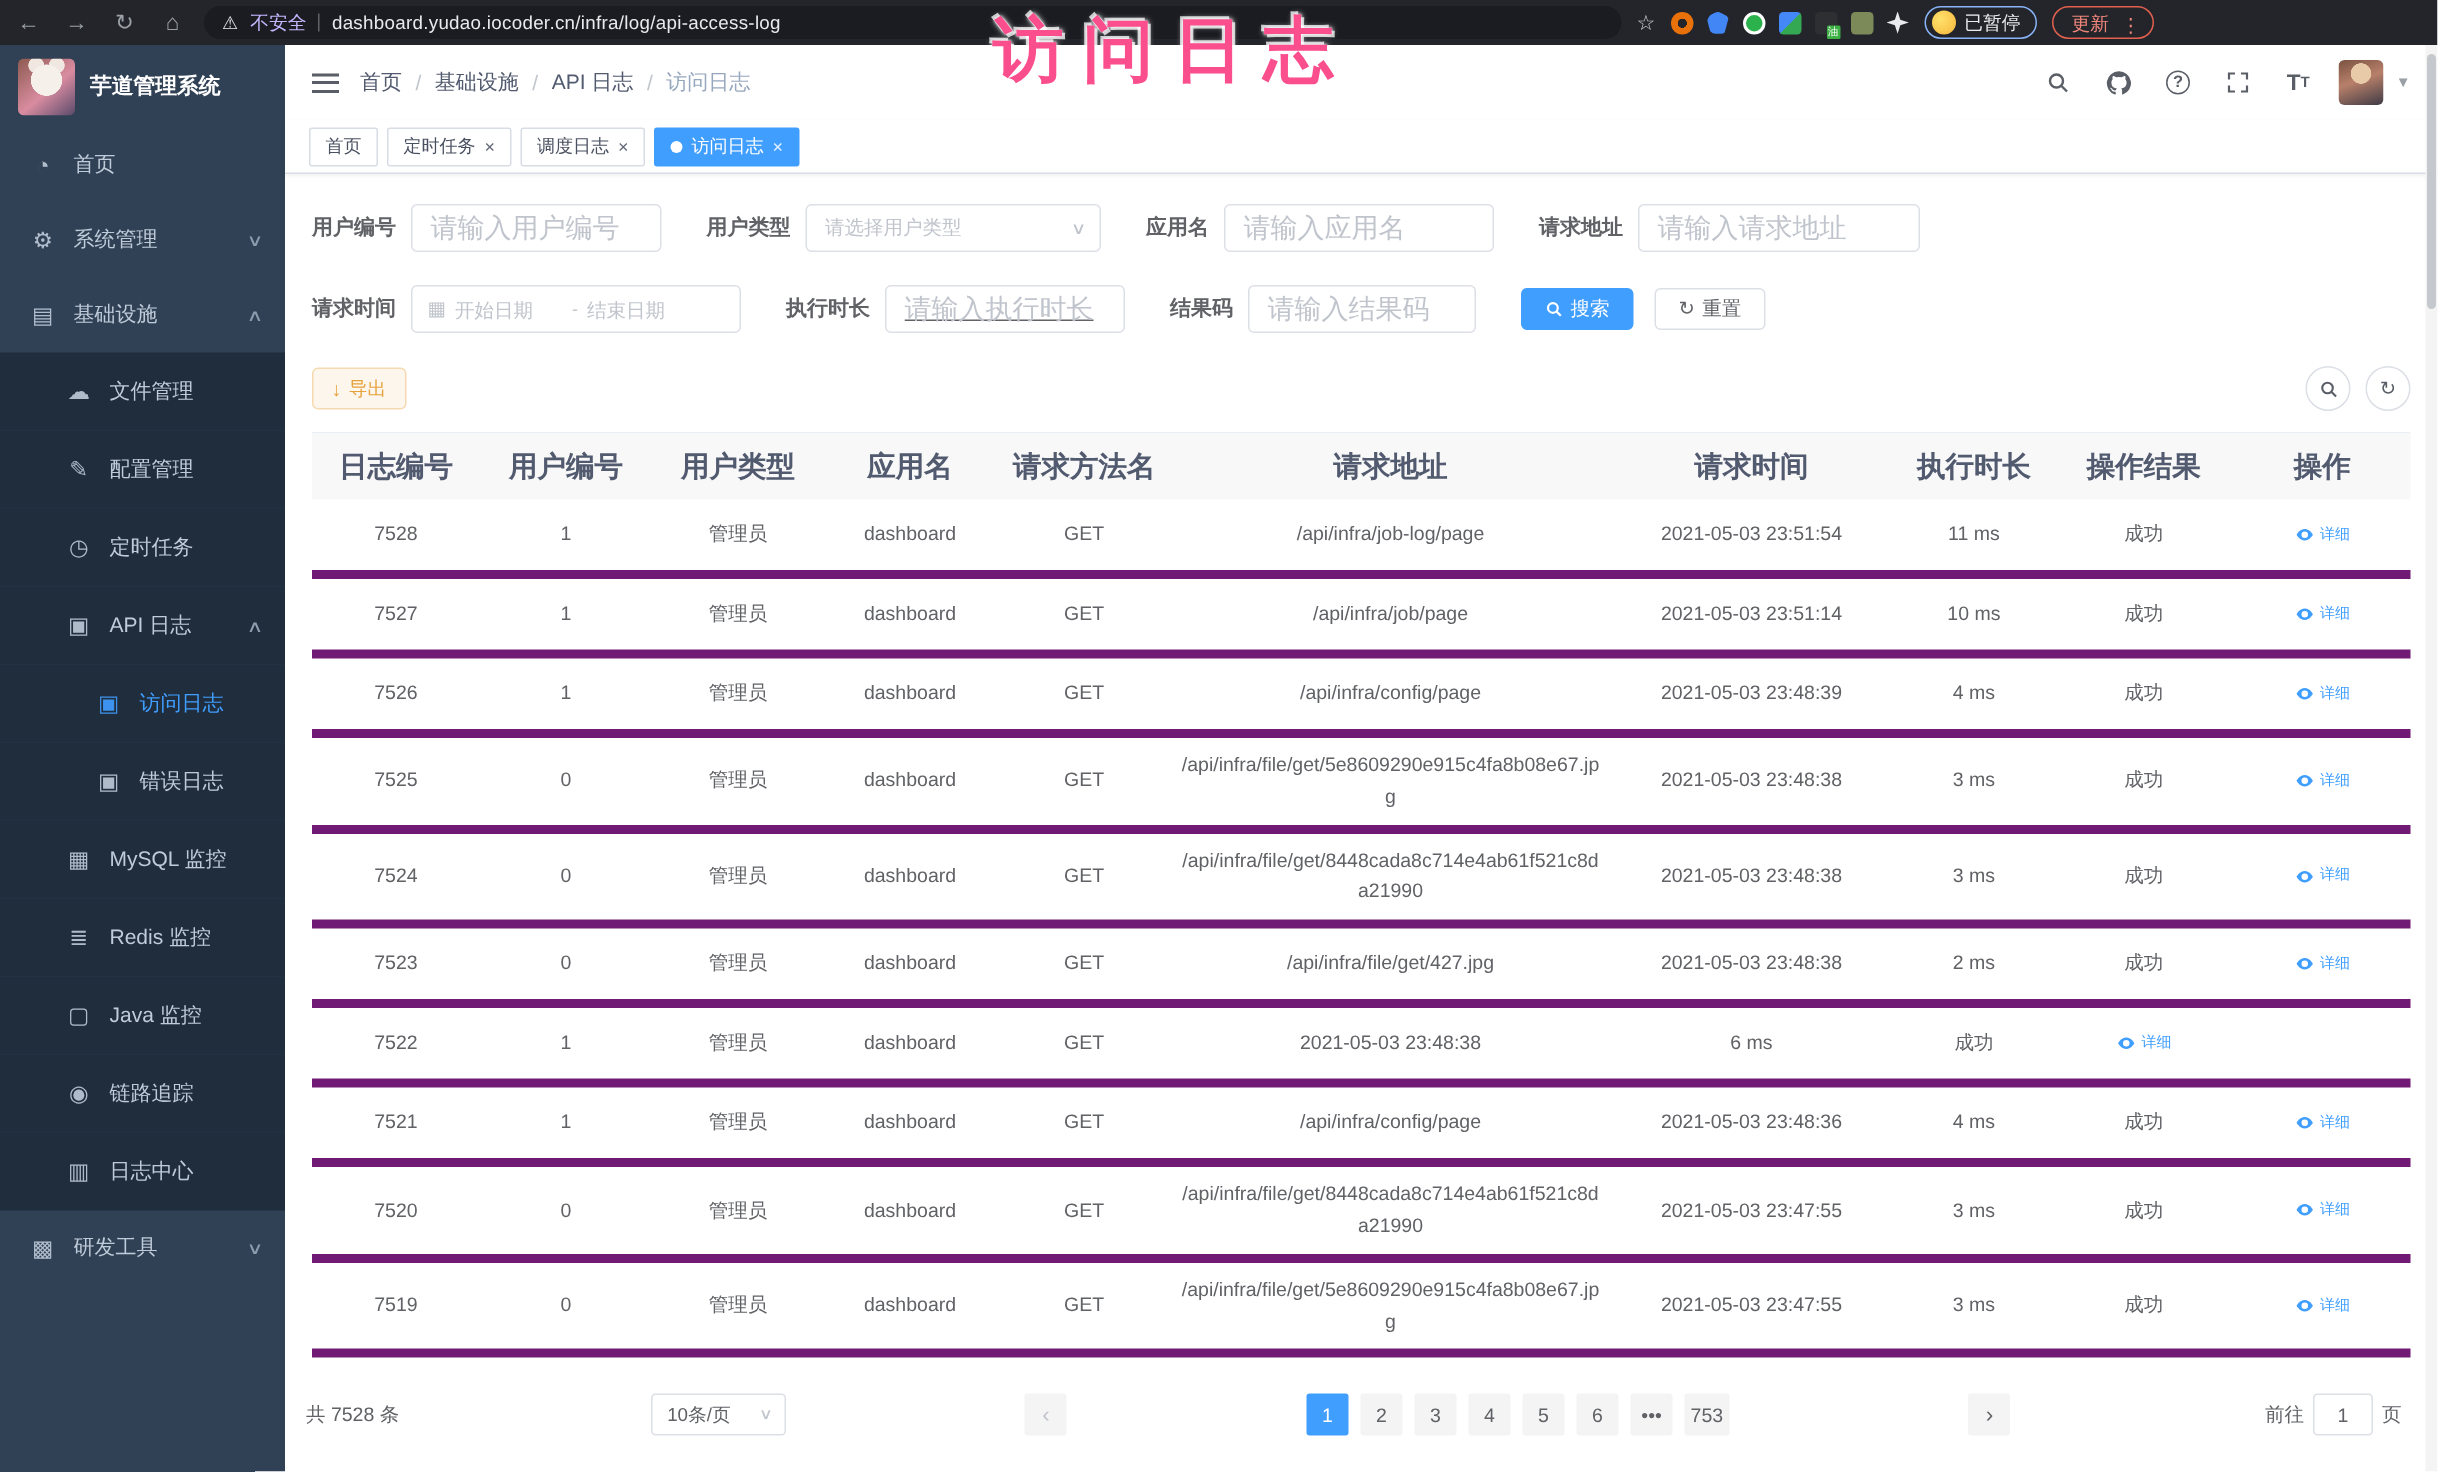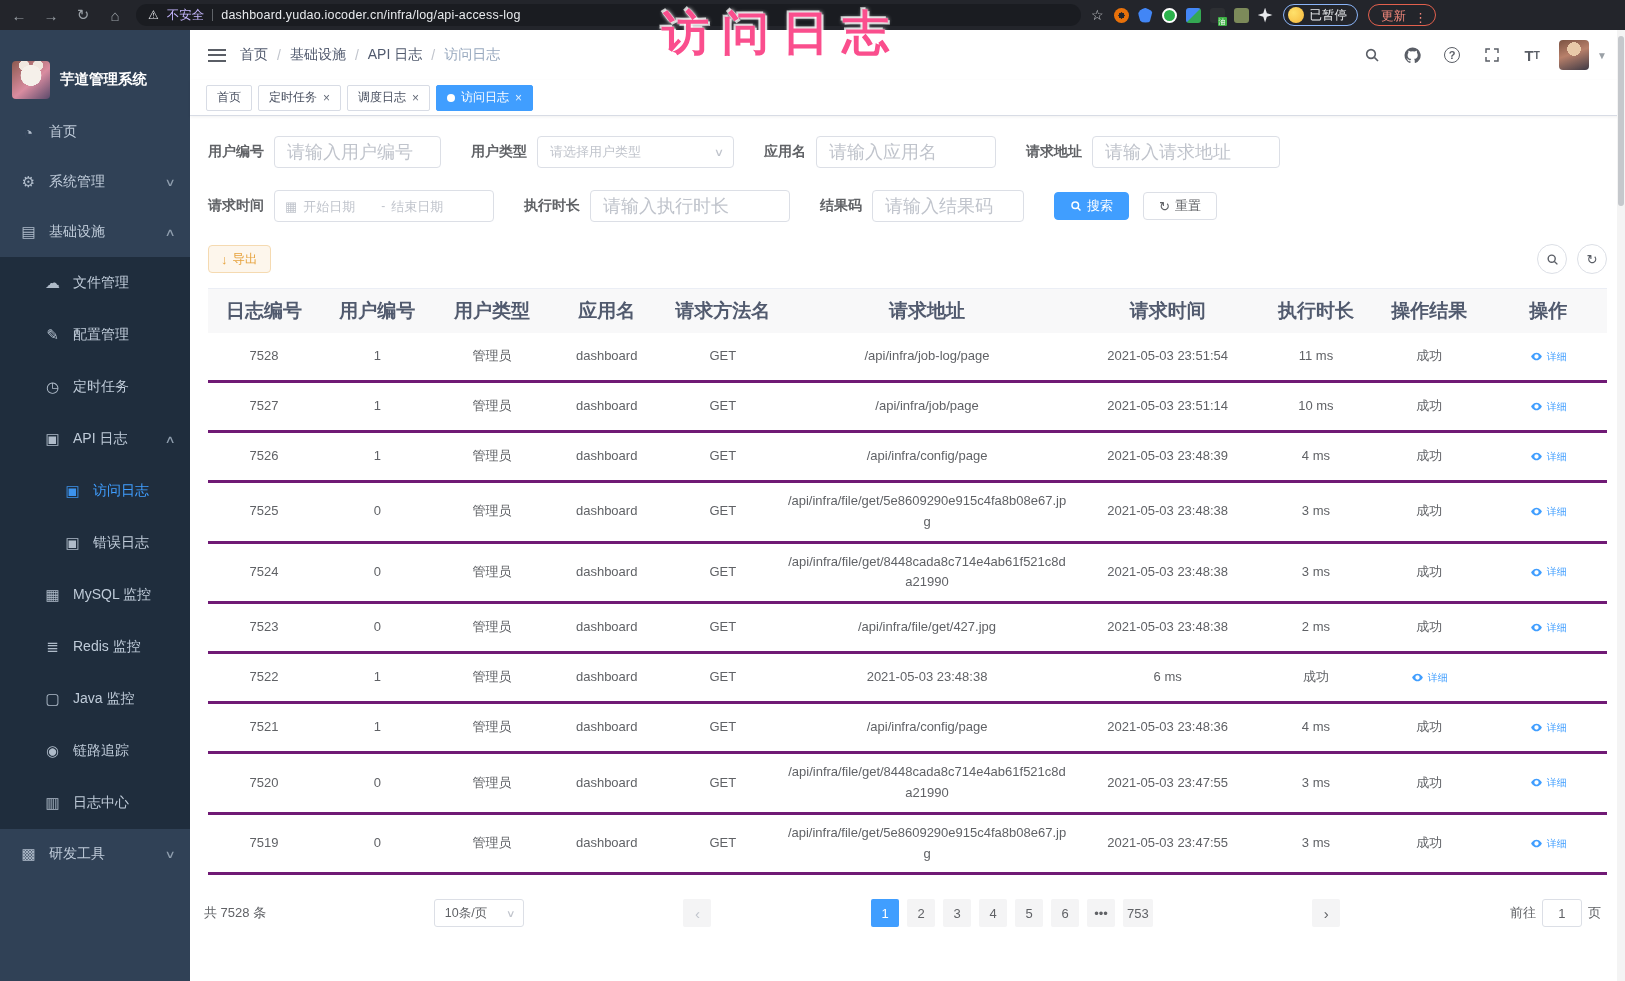--- a/index.html
+++ b/index.html
@@ -27,21 +27,21 @@
   .e6 { background:#7c8a5a; border-radius:3px; }
   .e7 { background:#e8eaed; clip-path:polygon(50% 0,62% 38%,100% 50%,62% 62%,50% 100%,38% 62%,0 50%,38% 38%); }
   .paused-pill { height:22px; border:1px solid #8ab4f8; border-radius:12px; display:flex; align-items:center; gap:6px; padding:0 10px 0 4px; color:#e8eaed; font-size:12.5px; }
   .emoji-dot { width:16px; height:16px; border-radius:50%; background:radial-gradient(circle at 35% 35%, #ffe16b, #f6b73c); }
   .update-pill { height:22px; border:1px solid #e2604d; border-radius:12px; display:flex; align-items:flex-end; gap:8px; padding:0 8px 0 12px; color:#f0867a; font-size:12.5px; }
   .kebab { color:#f0867a; font-size:13px; }
 
   
   .app { display:flex; height:951px; }
   .sidebar { width:190px; background:#304156; flex-shrink:0; color:#bfcbd9; }
-  .logo-row { height:55px; display:flex; align-items:center; gap:10px; padding:0 12px;margin-top:22px; }
+  .logo-row { height:55px; display:flex; align-items:center; gap:10px; padding:0 12px; }
   .logo-avatar { width:38px; height:38px; border-radius:4px; background:
       radial-gradient(circle at 50% 38%, #f5f0ea 0 34%, transparent 35%),
       radial-gradient(circle at 32% 12%, #f0e8e0 0 12%, transparent 13%),
       radial-gradient(circle at 68% 12%, #f0e8e0 0 12%, transparent 13%),
       linear-gradient(140deg,#8c5a4f,#d98ca0 55%,#5a4a6b); }
   .logo-title { color:#fff; font-size:14.5px; font-weight:bold; }
   .menu-item { height:50px; display:flex; align-items:center; gap:12px; padding:0 16px 0 20px; font-size:14px; cursor:pointer; }
   .menu-item.sub { background:#1f2d3d; height:52px; padding-left:44px; }
   .menu-item.lv2 { padding-left:64px; }
   .menu-item.active { color:#409eff; }
@@ -100,21 +100,21 @@
 
   .toolbar-row { display:flex; align-items:center; padding:0 4px; margin-bottom:14px; }
   .toolbar-spacer { flex:1; }
   .mini-circle { width:30px; height:30px; border:1px solid #dcdfe6; border-radius:50%; display:flex; align-items:center; justify-content:center; color:#5a5e66; margin-left:10px; cursor:pointer; background:#fff; font-size:13px; }
 
   
   .grid-table { margin:0 4px; border-top:1px solid #ebeef5; font-size:13px; }
   .thead, .tr { display:grid; grid-template-columns:8% 8.2% 8.2% 8.2% 8.4% 20.8% 13.6% 7.6% 8.6% 8.4%; }
   .thead { background:#f8f8f9; }
   .th { padding:9px 4px; color:#515a6e; font-weight:bold; text-align:center; font-size:19px; }
-  .tr { border-bottom:3px solid #701a75; }
+  .tr { border-bottom:6px solid #701a75; }
   .td { padding:8px 6px; color:#606266; text-align:center; display:flex; align-items:center; justify-content:center; min-height:47px; word-break:break-all; line-height:1.6; }
   .td.url { max-width:100%; }
   .action-link { color:#409eff; cursor:pointer; display:inline-flex; align-items:center; gap:4px; font-size:10px; }
   .action-link svg { display:block; }
 
   
   .pagination { display:flex; align-items:center; justify-content:space-between; gap:4px; margin:24px 10px 0 0; font-size:13px; color:#606266; }
   .pg-total { margin-right:8px; font-weight:400; }
   .pg-size { height:28px; width:90px; border:1px solid #dcdfe6; border-radius:3px; display:flex; align-items:center; justify-content:space-between; padding:0 8px 0 10px; color:#606266; font-size:12.5px; cursor:pointer; }
   .pg-size .sel-caret { color:#c0c4cc; font-size:10px; transform:scaleX(1.3); }
@@ -328,21 +328,21 @@
             <span class="f-label">请求时间</span>
             <div class="date-range">
               <span class="cal-ic">▦</span>
               <input class="date-in" placeholder="开始日期" style="">
               <span class="range-sep">-</span>
               <input class="date-in" placeholder="结束日期" style="">
             </div>
           </div>
           <div class="f-group">
             <span class="f-label">执行时长</span>
-            <input class="f-input" style="width: 200px;" placeholder="请输入执行时长">
+            <input class="f-input" style="width: 160px; text-decoration: underline;" placeholder="请输入执行时长">
           </div>
           <div class="f-group">
             <span class="f-label">结果码</span>
             <input class="f-input" style="width: 152px;" placeholder="请输入结果码">
           </div>
           <button class="btn btn-primary" style="margin-right:14px">
             <svg class="b-ic" width="12" height="12" viewBox="0 0 24 24" fill="none" stroke="#fff" stroke-width="3">
                 <circle cx="10.5" cy="10.5" r="6.5"></circle>
                 <line x1="15.5" y1="15.5" x2="21" y2="21"></line>
               </svg>

